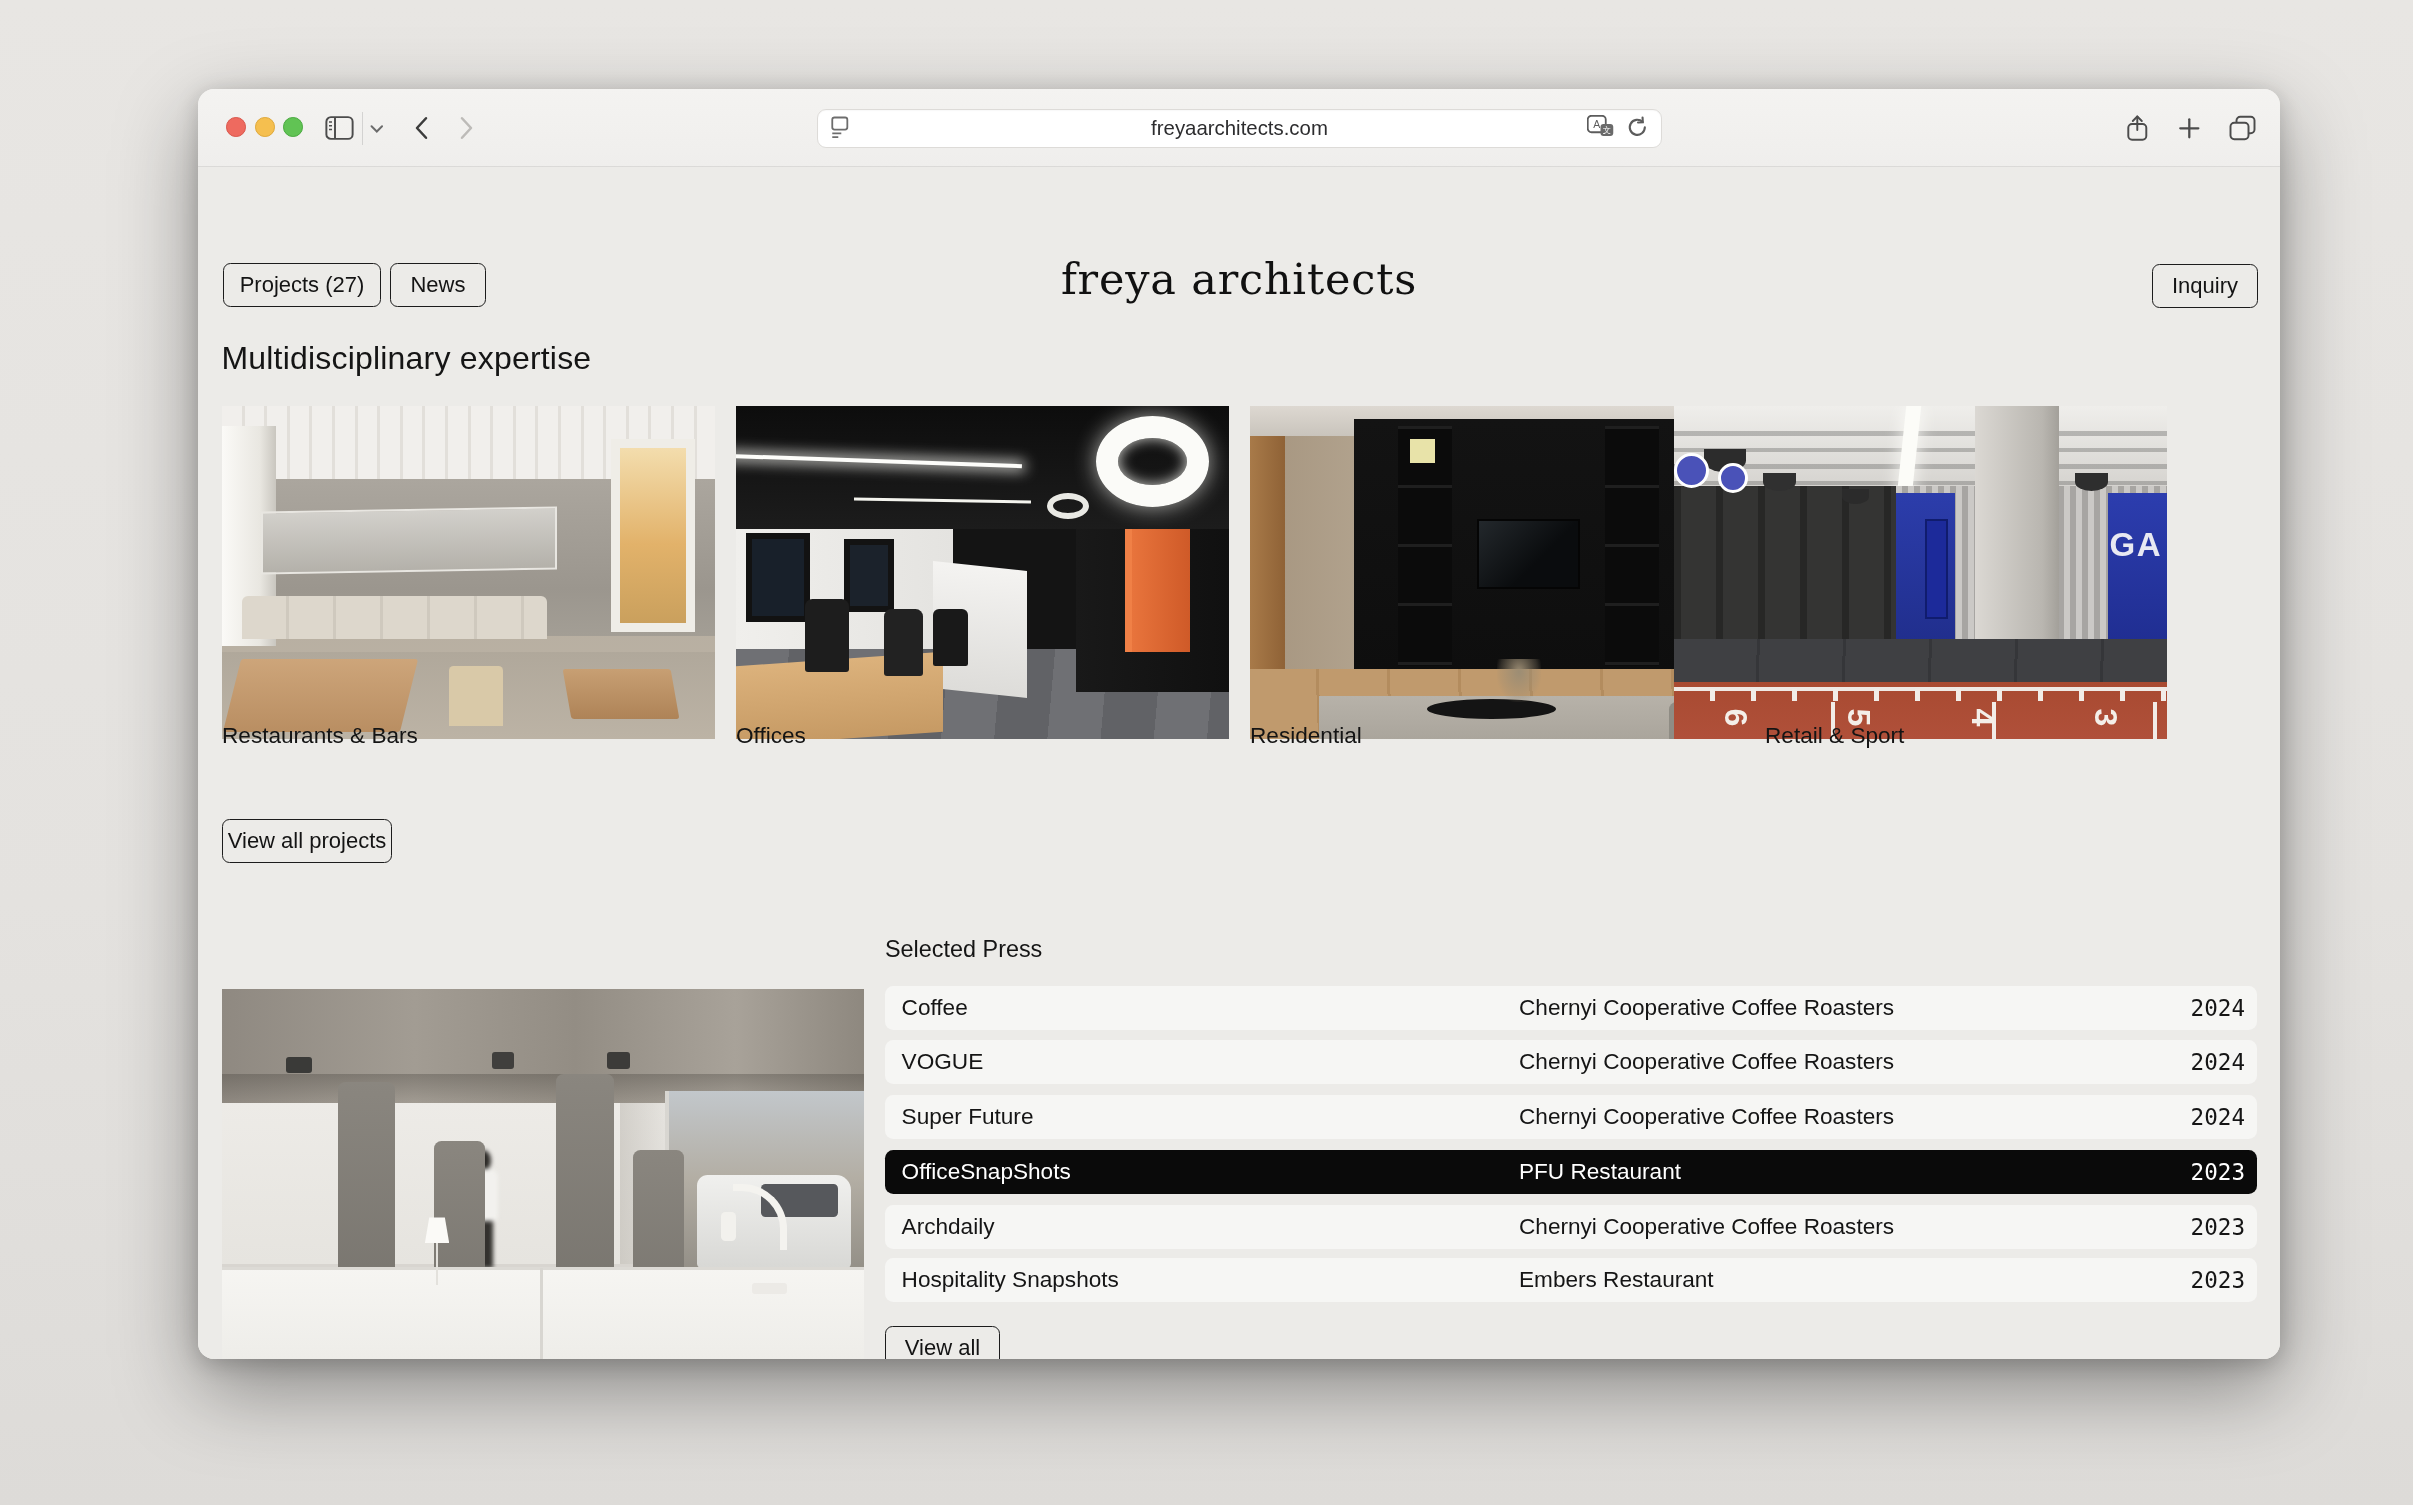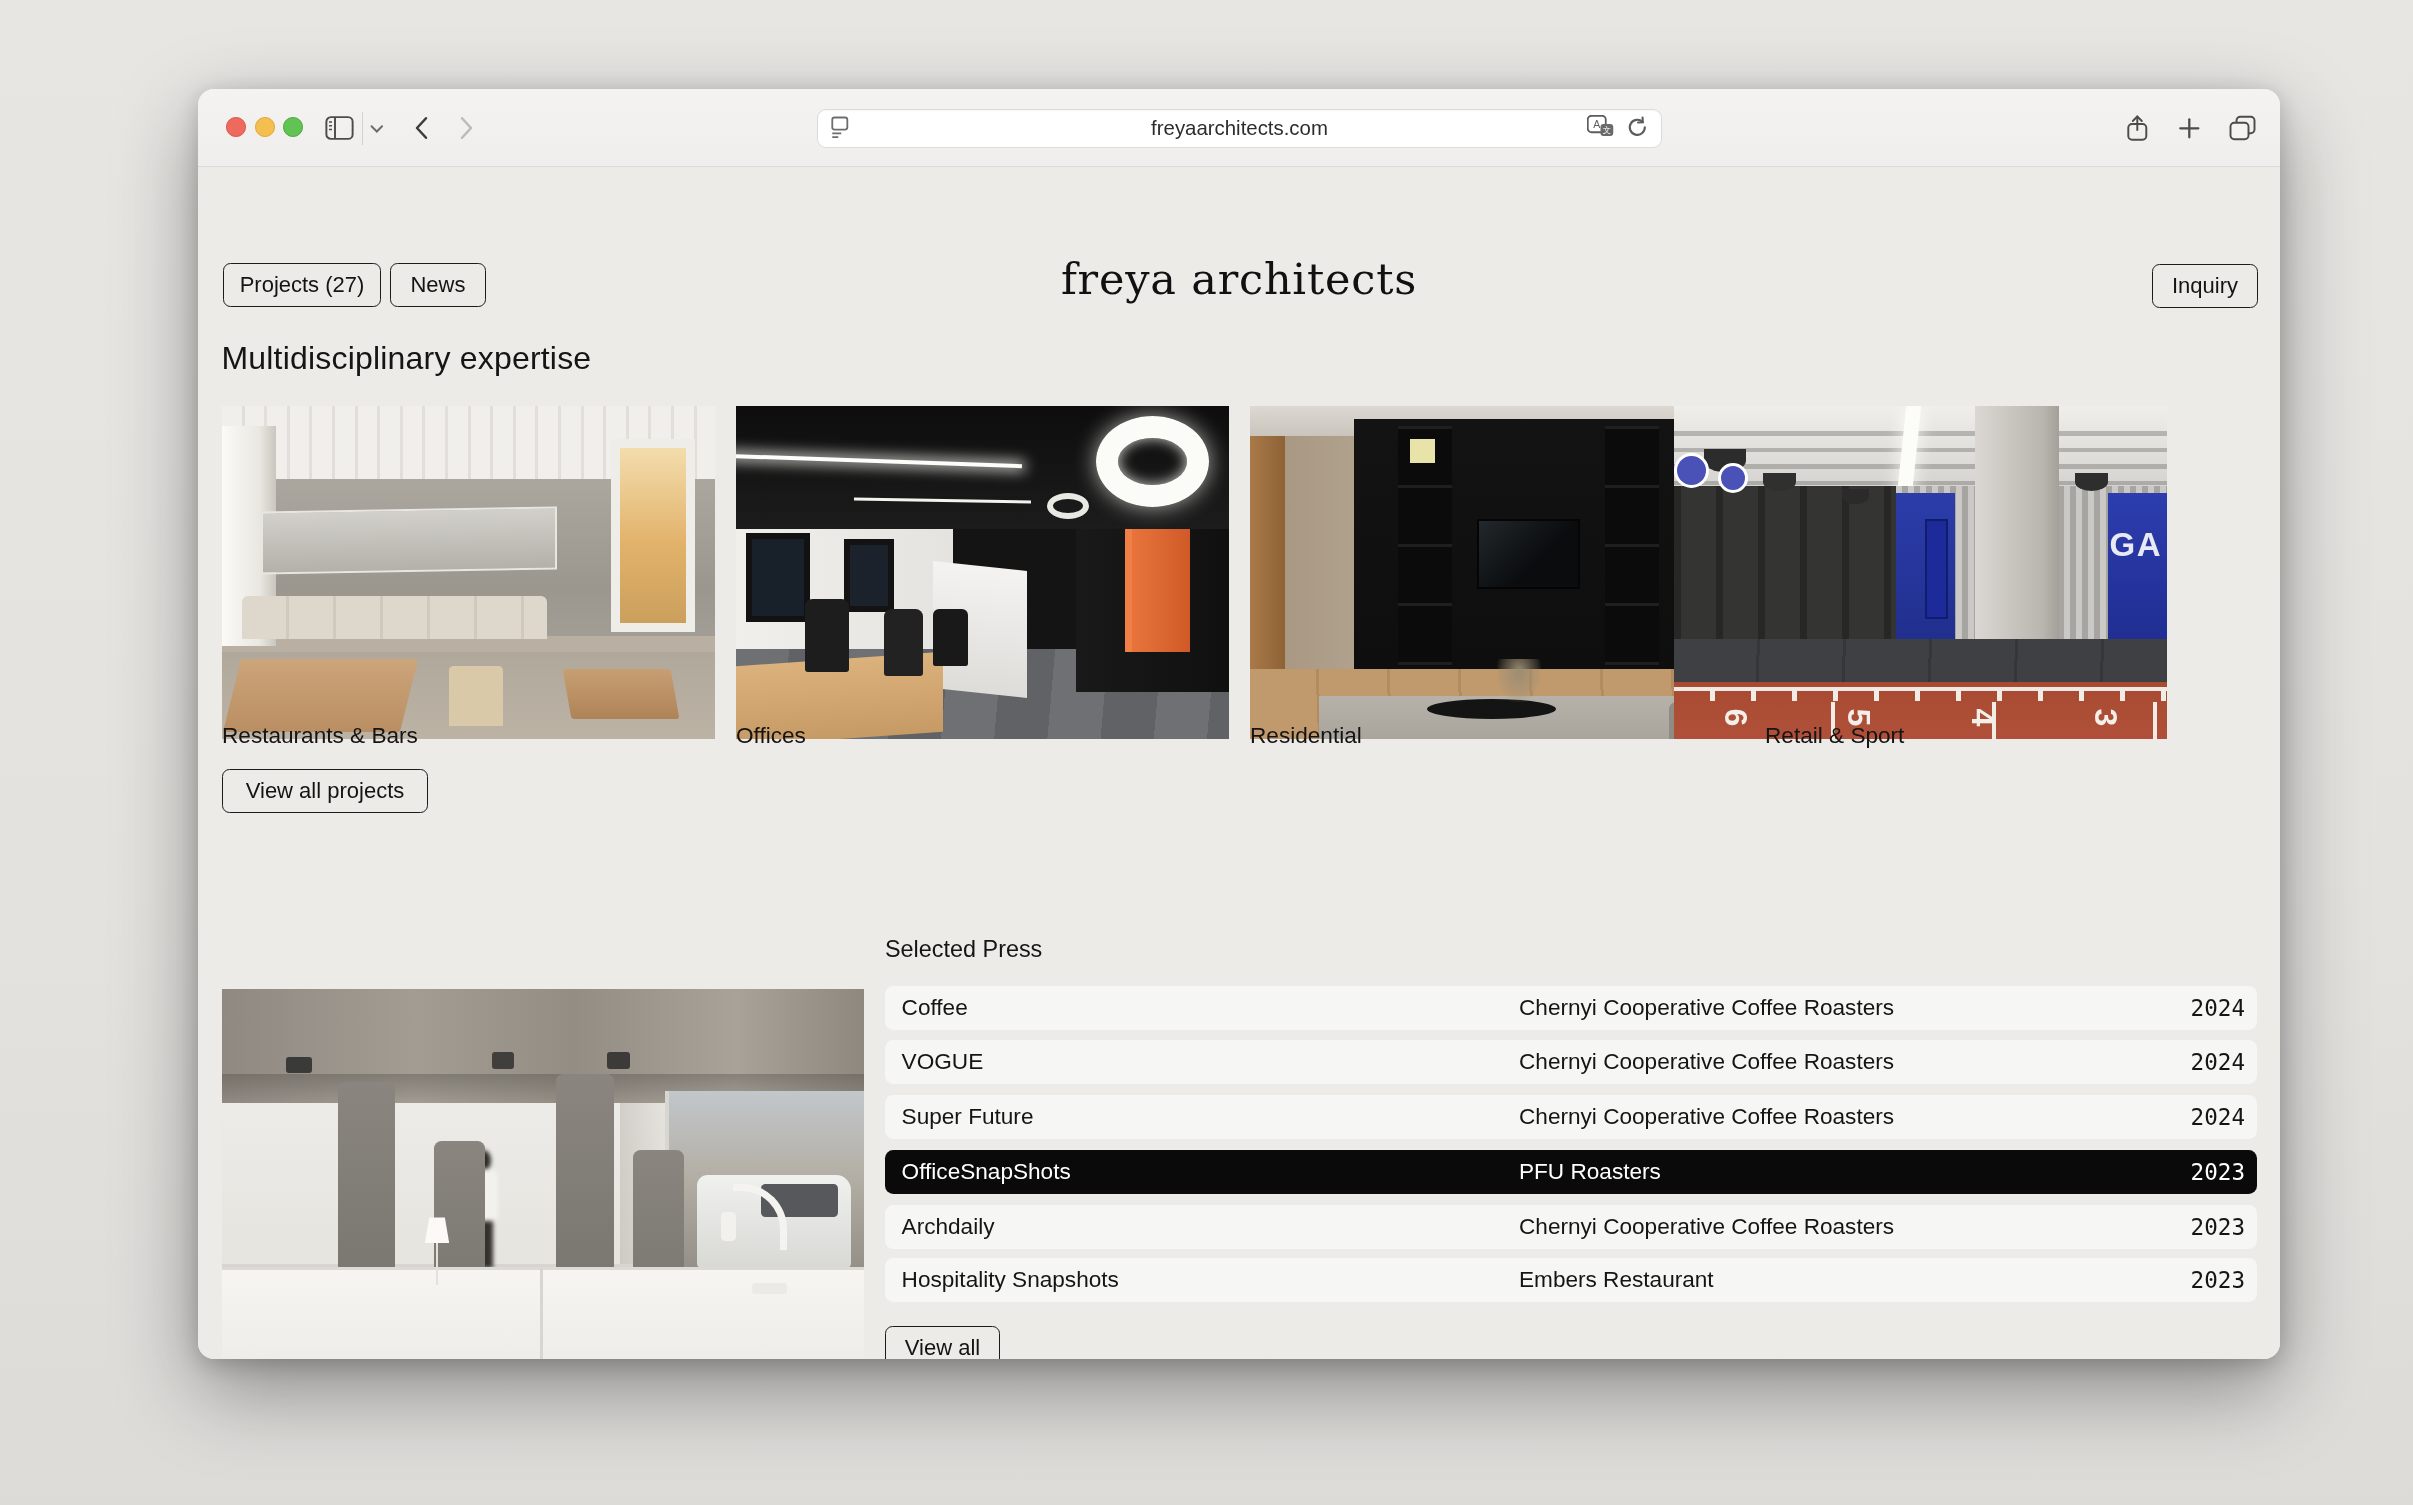--- a/index.html
+++ b/index.html
@@ -47,21 +47,21 @@
   .hdr-projects { position:absolute; left:25px;  top:96px; width:158px; height:44px; }
   .hdr-news     { position:absolute; left:192px; top:96px; width:96px; height:44px; }
   .hdr-inquiry  { position:absolute; right:22px; top:97px; width:106px; height:44px; }
   .logo { position:absolute; left:0; right:0; top:87px; text-align:center;
           font-family:"DejaVu Serif", serif; font-size:43px; letter-spacing:0.8px; color:#111; }
 
   .h-expertise { position:absolute; left:23.4px; top:173px; font-size:32px; font-weight:500; letter-spacing:0.2px; }
 
   .card { position:absolute; top:239px; width:493px; height:333px; overflow:hidden; cursor:pointer; background:#888; }
   .caption { position:absolute; top:556px; font-size:22.6px; color:#141414; }
-  .viewall-projects { position:absolute; left:24px; top:602px; width:206px; height:44px; }
+  .viewall-projects { position:absolute; left:24px; top:652px; width:170px; height:44px; }
 
   .press-img { position:absolute; left:24px; top:822px; width:642px; height:423px; overflow:hidden; background:#d8d5d0; }
   .h-press { position:absolute; left:687px; top:769px; font-size:23.4px; font-weight:400; }
 
   .prow { position:absolute; left:687px; width:1372px; height:44px; border-radius:8.3px;
           background:#f6f6f4; cursor:pointer; }
   .prow .pub  { position:absolute; left:16.6px; top:50%; transform:translateY(-50%); font-size:22.6px; }
   .prow .proj { position:absolute; left:634px; top:50%; transform:translateY(-50%); font-size:22.6px; }
   .prow .year { position:absolute; right:12px; top:50%; transform:translateY(-50%);
                 font-size:22.6px; font-family:"DejaVu Sans Mono", monospace; }
@@ -441,21 +441,21 @@
         <span class="proj">Chernyi Cooperative Coffee Roasters</span>
         <span class="year">2024</span>
       </div>
       <div class="prow" style="top:928px;">
         <span class="pub">Super Future</span>
         <span class="proj">Chernyi Cooperative Coffee Roasters</span>
         <span class="year">2024</span>
       </div>
       <div class="prow hl" style="top:983px;">
         <span class="pub">OfficeSnapShots</span>
-        <span class="proj">PFU Roasters</span>
+        <span class="proj">PFU Restaurant</span>
         <span class="year">2023</span>
       </div>
       <div class="prow" style="top:1038px;">
         <span class="pub">Archdaily</span>
         <span class="proj">Chernyi Cooperative Coffee Roasters</span>
         <span class="year">2023</span>
       </div>
       <div class="prow" style="top:1091px;">
         <span class="pub">Hospitality Snapshots</span>
         <span class="proj">Embers Restaurant</span>

